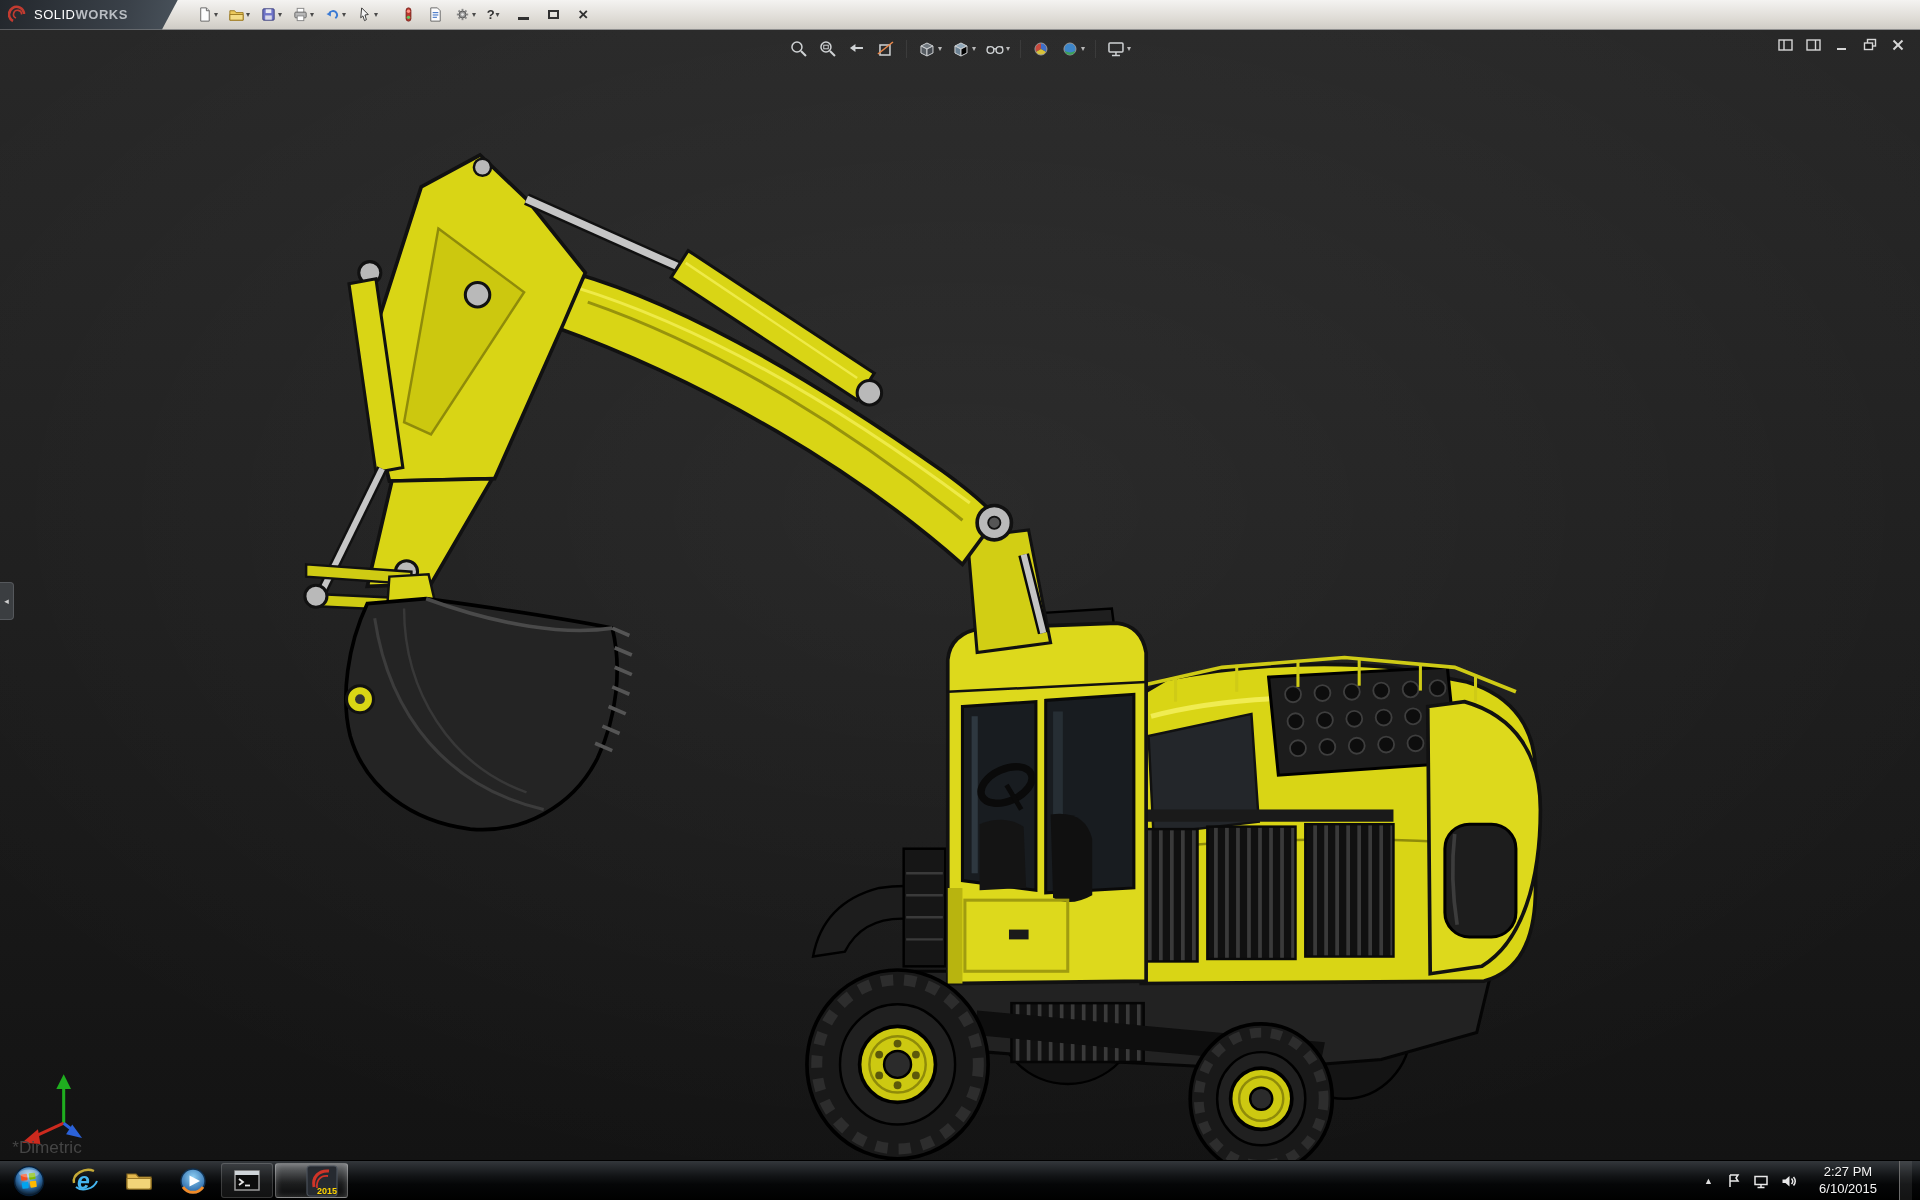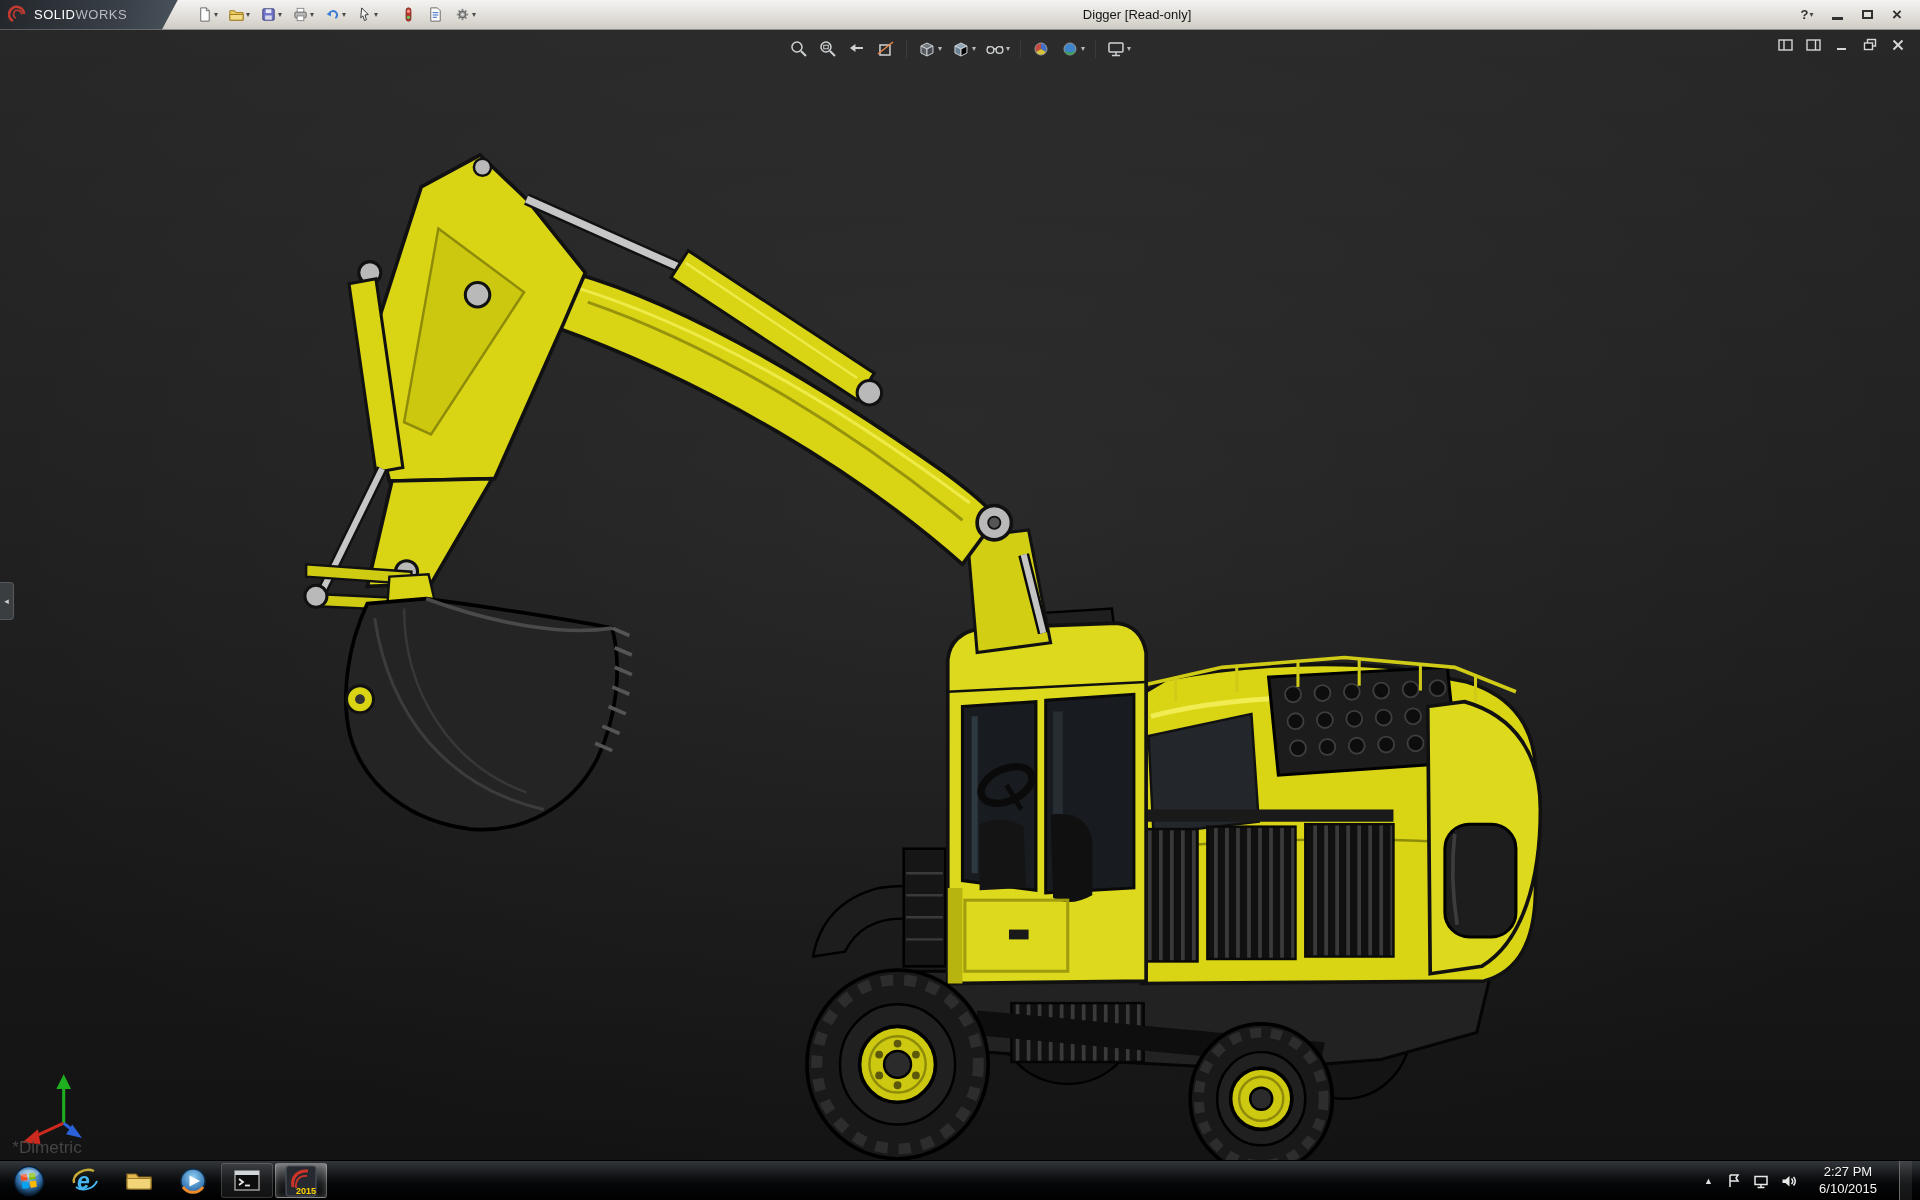--- a/index.html
+++ b/index.html
@@ -15,21 +15,21 @@
     border-bottom:1px solid #8f8f8f;box-sizing:border-box;
   }
   .logo-block{
     height:30px;width:178px;flex:0 0 auto;display:flex;align-items:center;gap:6px;
     padding-left:8px;box-sizing:border-box;
     background:linear-gradient(100deg,#23272c,#3a4149 70%,#49525b);
     clip-path:polygon(0 0,100% 0,calc(100% - 16px) 100%,0 100%);
   }
   .brand{font-size:13px;letter-spacing:.5px;white-space:nowrap;}
   .brand b{color:#ffffff;font-weight:normal;}
-  .brand span{color:#b9bdc2;font-weight:normal;}
+  .brand span{color:#b9bdc2;font-weight:bold;}
   .qat{display:flex;align-items:center;margin-left:14px;gap:2px;}
   .qat-btn{display:flex;align-items:center;height:26px;padding:0 3px;border-radius:2px;border:1px solid transparent;background:transparent;cursor:default;}
   .caret{font-size:8px;color:#4a4a4a;margin-left:1px;line-height:1;}
   .qat-gap{width:10px;}
   .win-title{flex:1;text-align:center;font-size:13px;color:#151515;white-space:nowrap;overflow:hidden;}
   .win-controls{display:flex;align-items:center;gap:4px;padding-right:10px;flex:0 0 auto;}
   .wc-btn{width:26px;height:22px;display:flex;align-items:center;justify-content:center;border-radius:2px;color:#303030;}
   .wc-help{font-size:13px;font-weight:bold;}
   .wc-min-bar{width:11px;height:3px;background:#303030;margin-top:8px;}
   .wc-max-box{width:11px;height:9px;border:2px solid #303030;box-sizing:border-box;}
@@ -59,20 +59,21 @@
     background:linear-gradient(#33373b,#121416 38%,#050607 60%,#000);
     border-top:1px solid #000;box-sizing:border-box;position:relative;
   }
   .start-btn{width:58px;display:flex;align-items:center;justify-content:center;}
   .task-icon{width:50px;margin:2px 1px;display:flex;align-items:center;justify-content:center;border-radius:3px;border:1px solid transparent;}
   .task-icon.open{background:rgba(255,255,255,.07);border-color:rgba(255,255,255,.16);}
   .task-icon.active{
     background:linear-gradient(rgba(255,255,255,.30),rgba(255,255,255,.10) 55%,rgba(255,255,255,.04));
     border-color:rgba(255,255,255,.34);
     box-shadow:inset 0 0 6px rgba(255,255,255,.25);
+    padding-left:21px;
   }
   .tb-spacer{flex:1;}
   .tray{display:flex;align-items:center;gap:9px;padding-right:8px;}
   .tray-arrow{color:#e0e0e0;font-size:9px;padding:0 3px;}
   .clock{width:84px;text-align:center;color:#f5f5f5;font-size:13px;line-height:1.3;text-shadow:0 1px 1px #000;}
   .show-desktop{width:12px;height:100%;border-left:1px solid #6a6a6a;background:rgba(255,255,255,.08);}
   svg text{font-family:"Liberation Sans",sans-serif;}
 </style>
 </head>
 <body>
@@ -158,21 +159,20 @@
           <line x1="4.8" y1="13.2" x2="6.3" y2="11.7"></line>
             <line x1="11.7" y1="6.3" x2="13.2" y2="4.8"></line>
         </g>
         <circle cx="9" cy="9" r="3.6" fill="#9a9a9a" stroke="#555" stroke-width="1"></circle>
         <circle cx="9" cy="9" r="1.4" fill="#e8e8e8"></circle>
       </svg>
         <span class="caret">▾</span>
     </div>
   </div>
 
-  <div class="win-title">Digger [Read-only]</div>
 
   <div class="win-controls">
     <div class="wc-btn">
         <span class="wc-help">?</span>
         <span class="caret">▾</span>
       </div>
     <div class="wc-btn">
         <div class="wc-min-bar"></div>
       </div>
     <div class="wc-btn">

